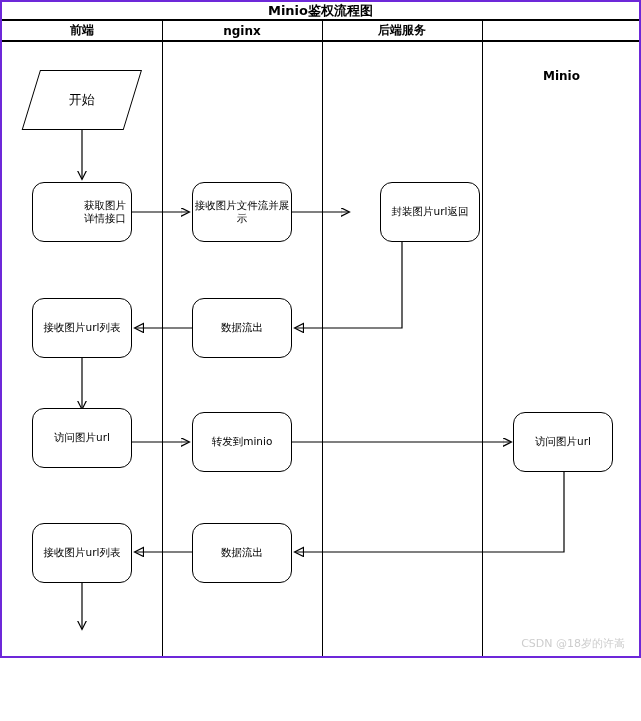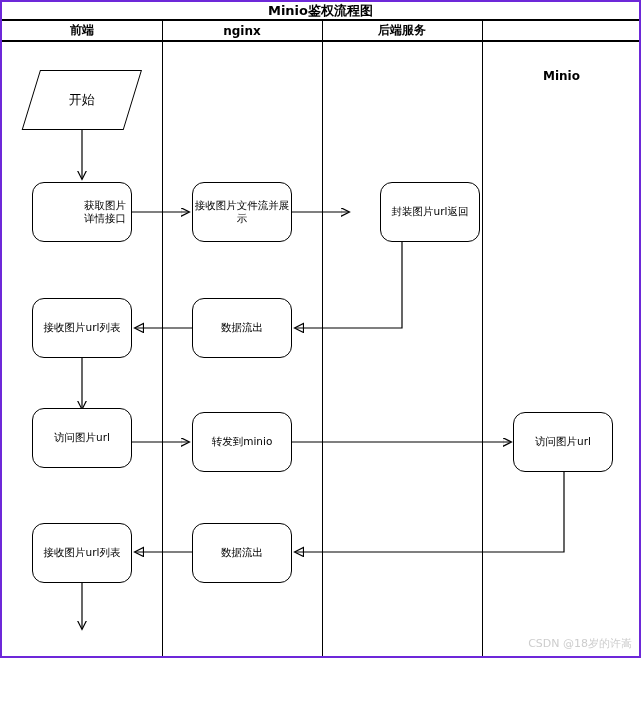--- a/index.html
+++ b/index.html
@@ -74,21 +74,21 @@
     display: flex; align-items: center; justify-content: center;
     font-size: 13px;
     z-index: 2;
   }
   svg.connectors {
     position: absolute; left: 0; top: 0; width: 641px; height: 721px;
     z-index: 1;
   }
   svg.connectors path { stroke: #000; stroke-width: 1.2; fill: none; }
   .watermark {
-    position: absolute; right: 7px; bottom: 5px;
+    position: absolute; right: 14px; bottom: 5px;
     font-size: 11px;
     color: #cdcdcd;
     z-index: 3;
   }
 </style>
 </head>
 <body>
 
 <div class="canvas">
 

